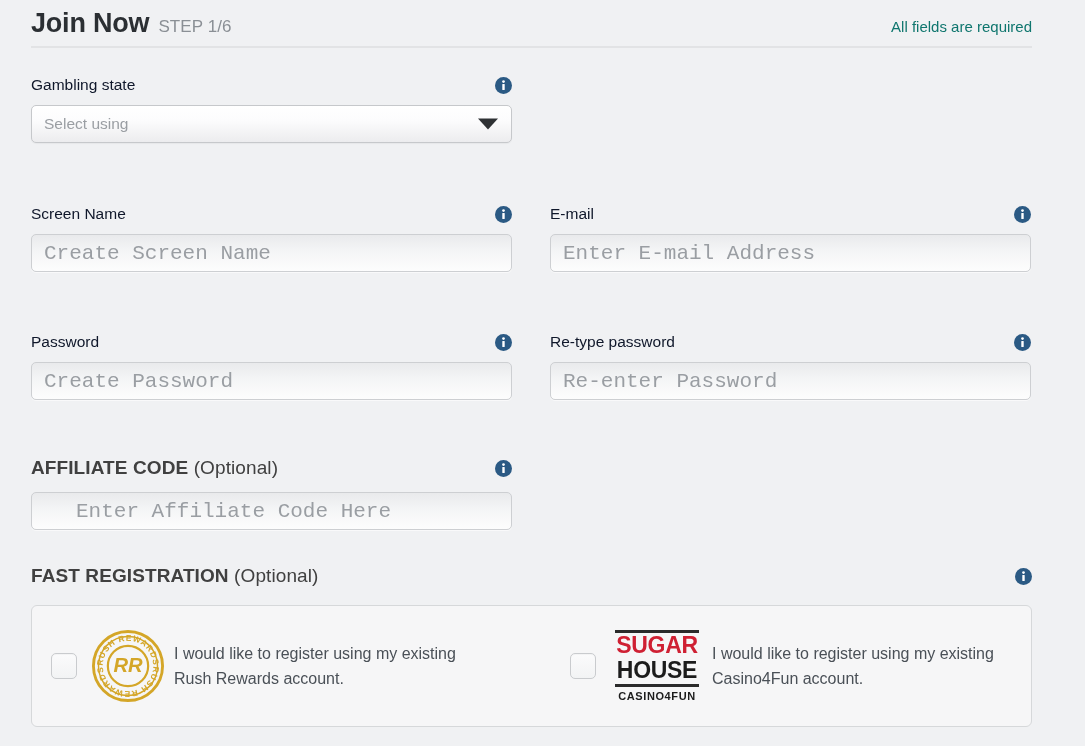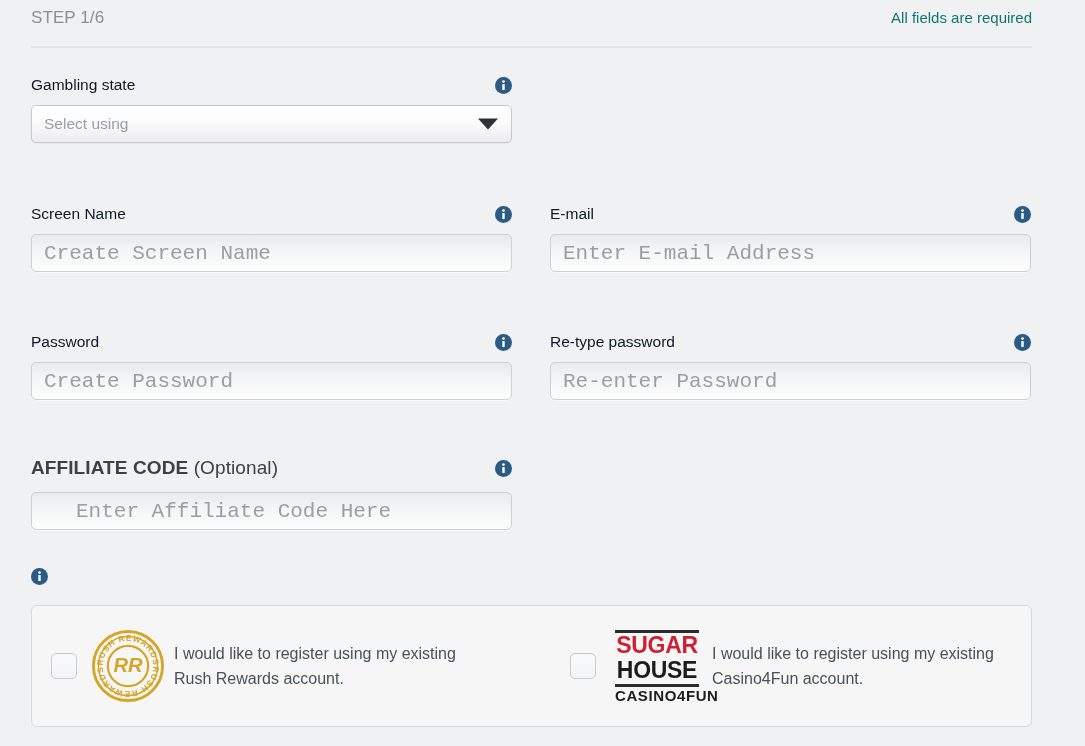--- a/index.html
+++ b/index.html
@@ -224,35 +224,36 @@
     letter-spacing: -0.3px;
     font-family: "Liberation Sans", sans-serif;
   }
   .sh-rule-bot {
     height: 3px;
     background: #2b2b2b;
     width: 100%;
     margin-top: 1px;
   }
   .sh-casino {
-    font-size: 15px;
+    font-size: 11px;
     font-weight: bold;
     color: #1c1c1c;
     letter-spacing: 0.6px;
     line-height: 14px;
     margin-top: 2px;
   }
 </style>
 </head>
 <body>
 
 <div class="page">
 
   <div class="header">
     <div class="header-left">
+      <div class="title">Join Now</div>
       <div class="step">STEP 1/6</div>
     </div>
     <div class="required-note">All fields are required</div>
   </div>
 
   <div class="field" style="left:31px; top:75px; width:481px;">
     <div class="field-label-row">
       <span class="field-label">Gambling state</span>
       <span class="info-icon">
         <svg width="17" height="17" viewBox="0 0 17 17">
@@ -327,20 +328,21 @@
             <circle cx="8.5" cy="4.6" r="1.35" fill="#fff"></circle>
             <rect x="7.3" y="7" width="2.4" height="6.1" rx="0.5" fill="#fff"></rect>
           </svg>
       </span>
     </div>
     <input class="text-input" type="text" style="margin-top: 4px; padding-left: 44px;" placeholder="Enter Affiliate Code Here">
   </div>
 
   <div class="field" style="left:31px; top:566px; width:1001px;">
     <div class="field-label-row">
+      <span class="section-label"><b>FAST REGISTRATION</b> <span class="light">(Optional)</span></span>
       <span class="info-icon">
         <svg width="17" height="17" viewBox="0 0 17 17">
             <circle cx="8.5" cy="4.6" r="1.35" fill="#fff"></circle>
             <rect x="7.3" y="7" width="2.4" height="6.1" rx="0.5" fill="#fff"></rect>
           </svg>
       </span>
     </div>
   </div>
 
   <div class="fast-card">

